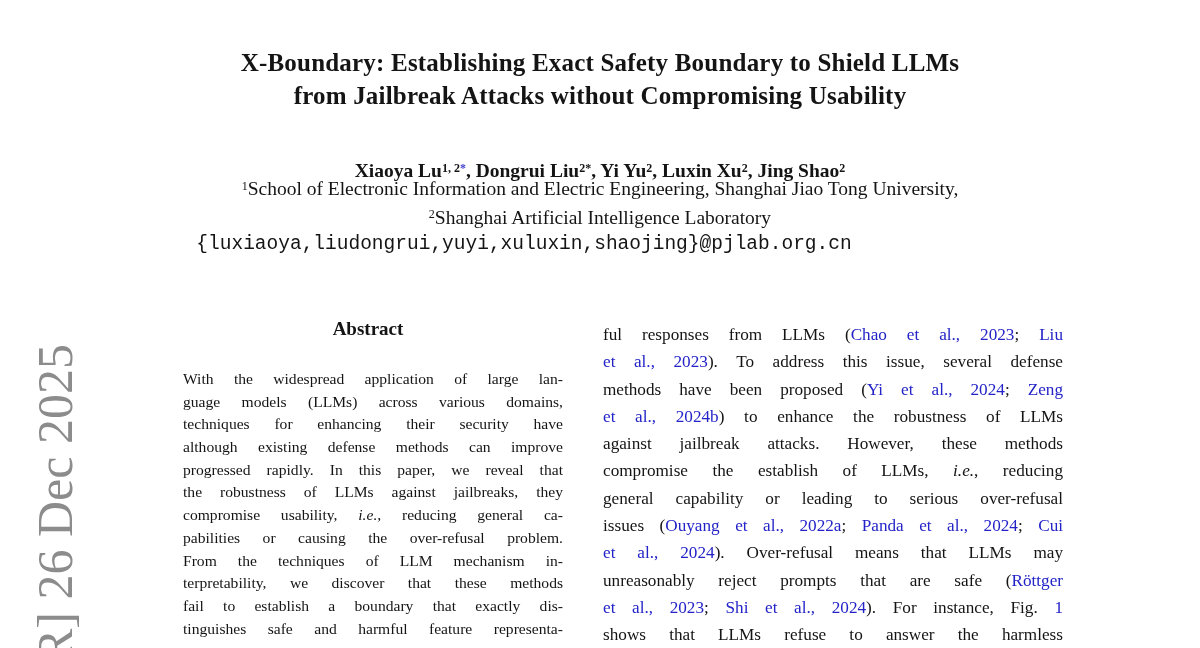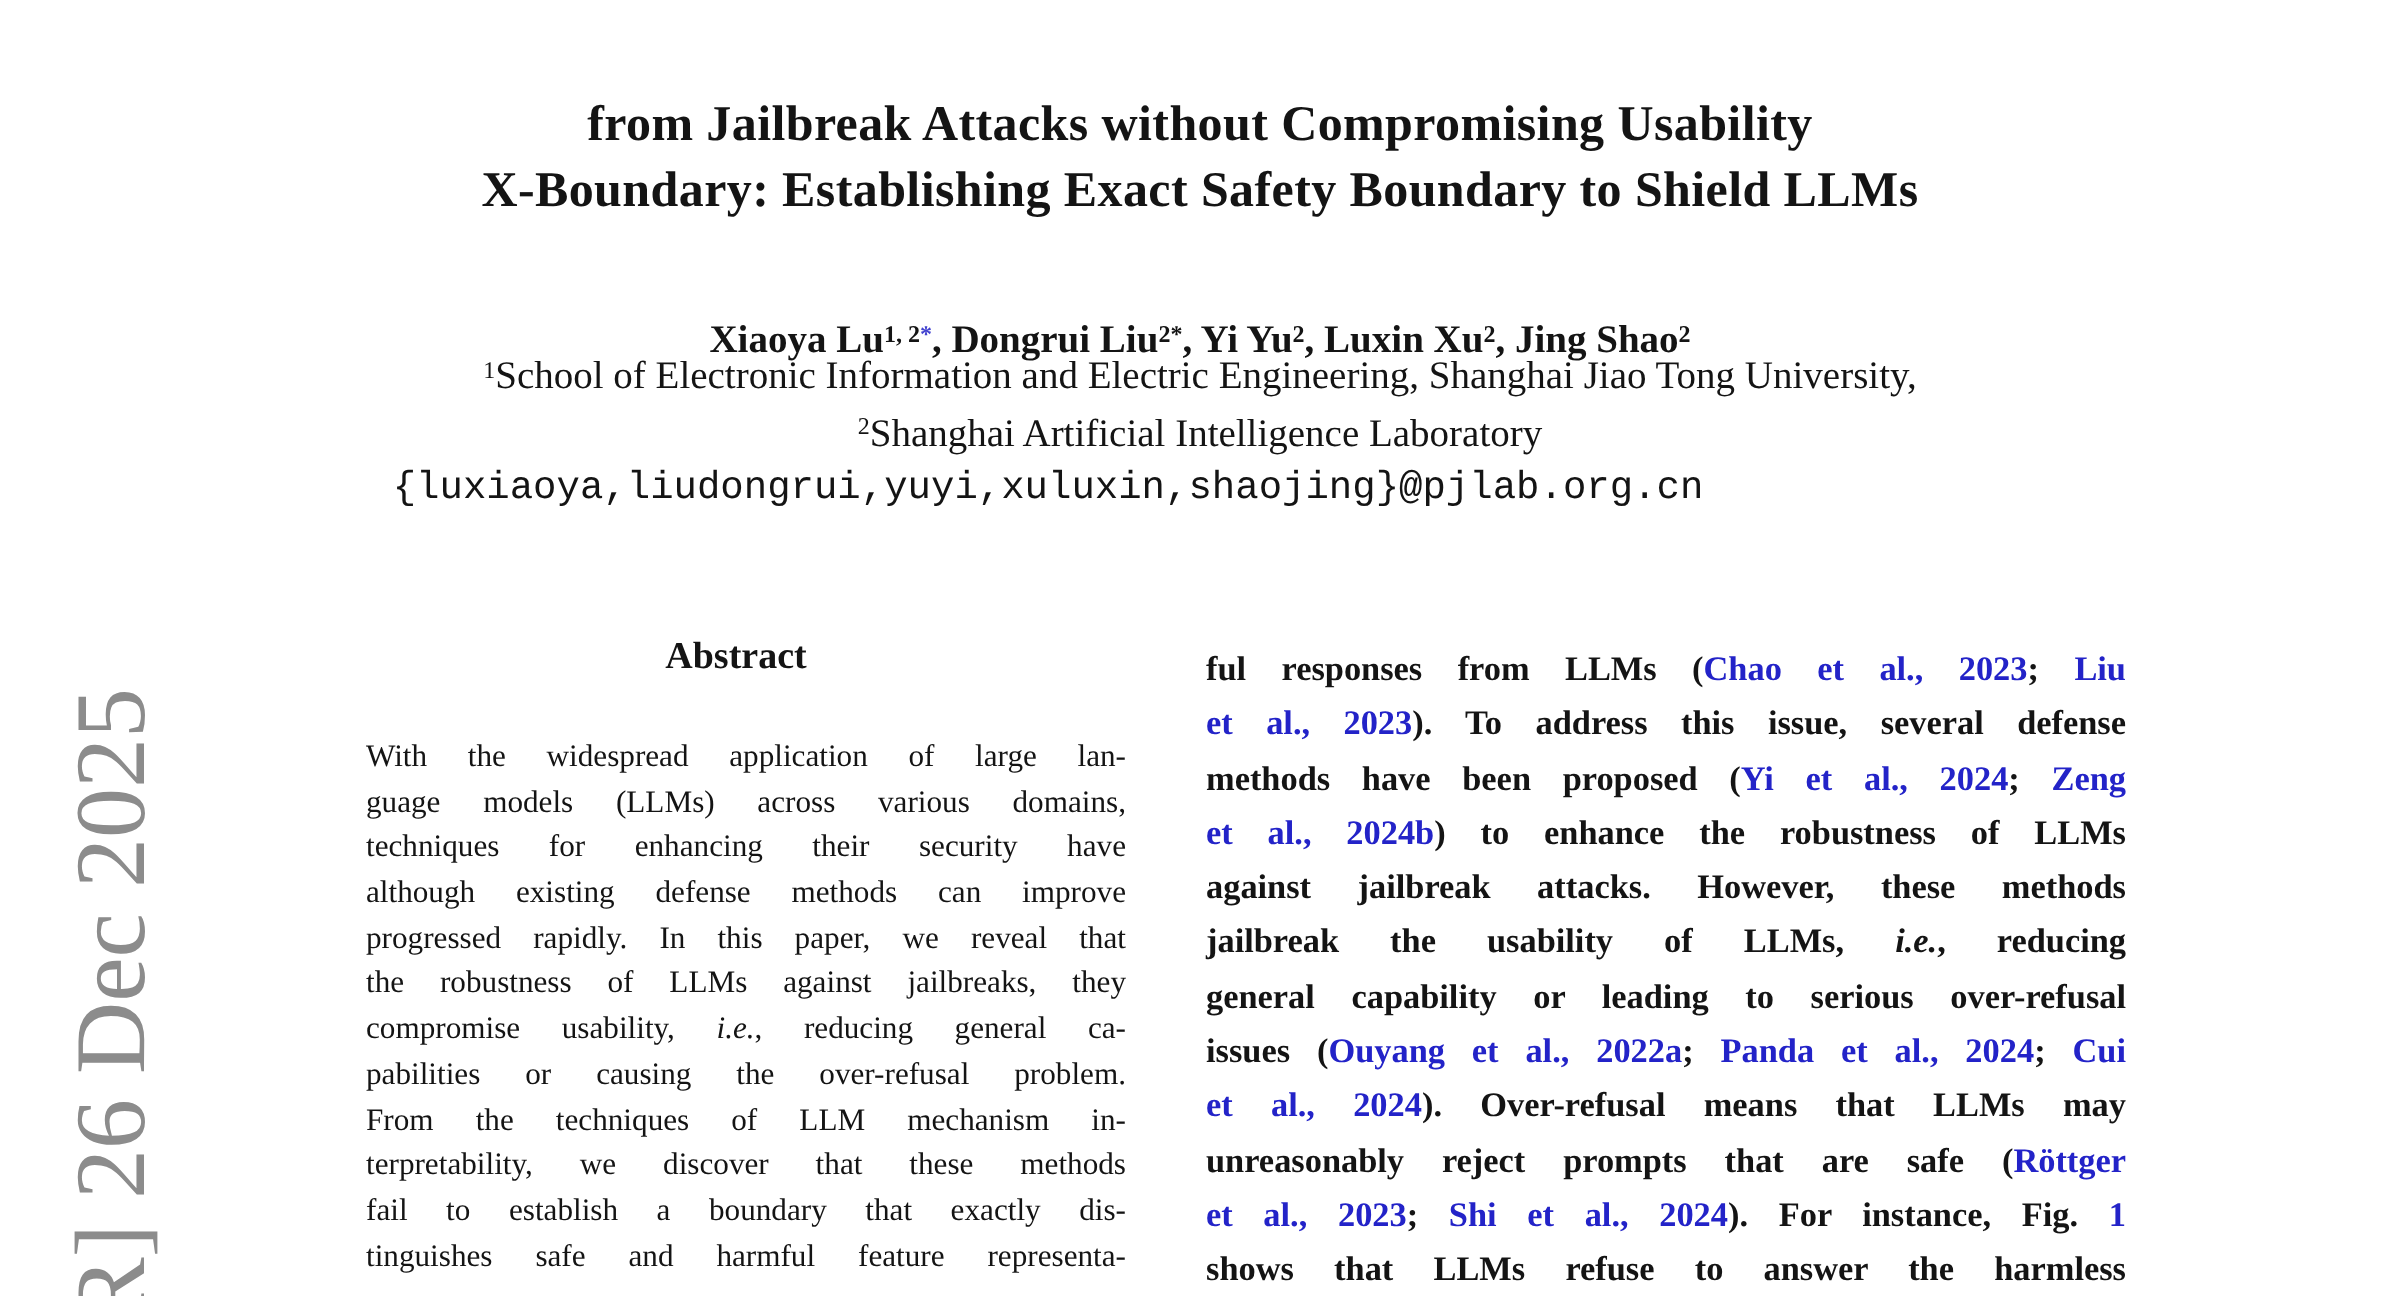--- a/index.html
+++ b/index.html
@@ -40,21 +40,20 @@
     text-align:center; font-weight:bold; font-size:19px;
   }
   .abstract-body {
     position:absolute; left:183px; top:368px; width:380px;
     font-size:15.6px;
   }
   .abstract-body .line { height:22.7px; line-height:22.7px; }
   .right-col {
     position:absolute; left:603px; top:321px; width:460px;
     font-size:17.2px;
-    font-weight:bold;
   }
   .right-col .line { height:27.3px; line-height:27.3px; }
   .line {
     text-align:justify;
     text-align-last:justify;
     overflow:visible;
     white-space:normal;
   }
   .cite { color:var(--cite, #2323c8); }
   .it { font-style:italic; }
@@ -66,22 +65,22 @@
     font-size:50px;
     color:var(--wm, #8c8c8c);
   }
 </style>
 </head>
 <body style="--ink: #141414; --cite: #2323c8; --star: #4141cf; --wm: #8c8c8c;">
 
 <div class="watermark">R] 26 Dec 2025</div>
 
 <div class="title">
+  <div>X-Boundary: Establishing Exact Safety Boundary to Shield LLMs</div>
   <div>from Jailbreak Attacks without Compromising Usability</div>
-  <div>X-Boundary: Establishing Exact Safety Boundary to Shield LLMs</div>
 </div>
 
 <div class="authors"><span>Xiaoya Lu<sup>1, 2<span class="star-blue">*</span></sup></span>, <span>Dongrui Liu<sup>2<span>*</span></sup></span>, <span>Yi Yu<sup>2</sup></span>, <span>Luxin Xu<sup>2</sup></span>, <span>Jing Shao<sup>2</sup></span></div>
 
 <div class="affiliations">
     <div><sup>1</sup>School of Electronic Information and Electric Engineering, Shanghai Jiao Tong University,</div>
     <div><sup>2</sup>Shanghai Artificial Intelligence Laboratory</div>
   </div>
 
 <div class="email">{luxiaoya,liudongrui,yuyi,xuluxin,shaojing}@pjlab.org.cn</div>
@@ -102,20 +101,20 @@
     <div class="line"><span>fail to establish a boundary that exactly dis-</span></div>
     <div class="line"><span>tinguishes safe and harmful feature representa-</span></div>
   </div>
 
 <div class="right-col">
     <div class="line"><span>ful responses from LLMs (</span><span class="cite">Chao et al., 2023</span><span>; </span><span class="cite">Liu</span></div>
     <div class="line"><span class="cite">et al., 2023</span><span>). To address this issue, several defense</span></div>
     <div class="line"><span>methods have been proposed (</span><span class="cite">Yi et al., 2024</span><span>; </span><span class="cite">Zeng</span></div>
     <div class="line"><span class="cite">et al., 2024b</span><span>) to enhance the robustness of LLMs</span></div>
     <div class="line"><span>against jailbreak attacks. However, these methods</span></div>
-    <div class="line"><span>jailbreak the usability of LLMs, </span><span class="it">i.e.</span><span>, reducing</span></div>
+    <div class="line"><span>compromise the establish of LLMs, </span><span class="it">i.e.</span><span>, reducing</span></div>
     <div class="line"><span>general capability or leading to serious over-refusal</span></div>
     <div class="line"><span>issues (</span><span class="cite">Ouyang et al., 2022a</span><span>; </span><span class="cite">Panda et al., 2024</span><span>; </span><span class="cite">Cui</span></div>
     <div class="line"><span class="cite">et al., 2024</span><span>). Over-refusal means that LLMs may</span></div>
     <div class="line"><span>unreasonably reject prompts that are safe (</span><span class="cite">Röttger</span></div>
     <div class="line"><span class="cite">et al., 2023</span><span>; </span><span class="cite">Shi et al., 2024</span><span>). For instance, Fig. </span><span class="cite">1</span></div>
     <div class="line"><span>shows that LLMs refuse to answer the harmless</span></div>
   </div>
 
 </body></html>

